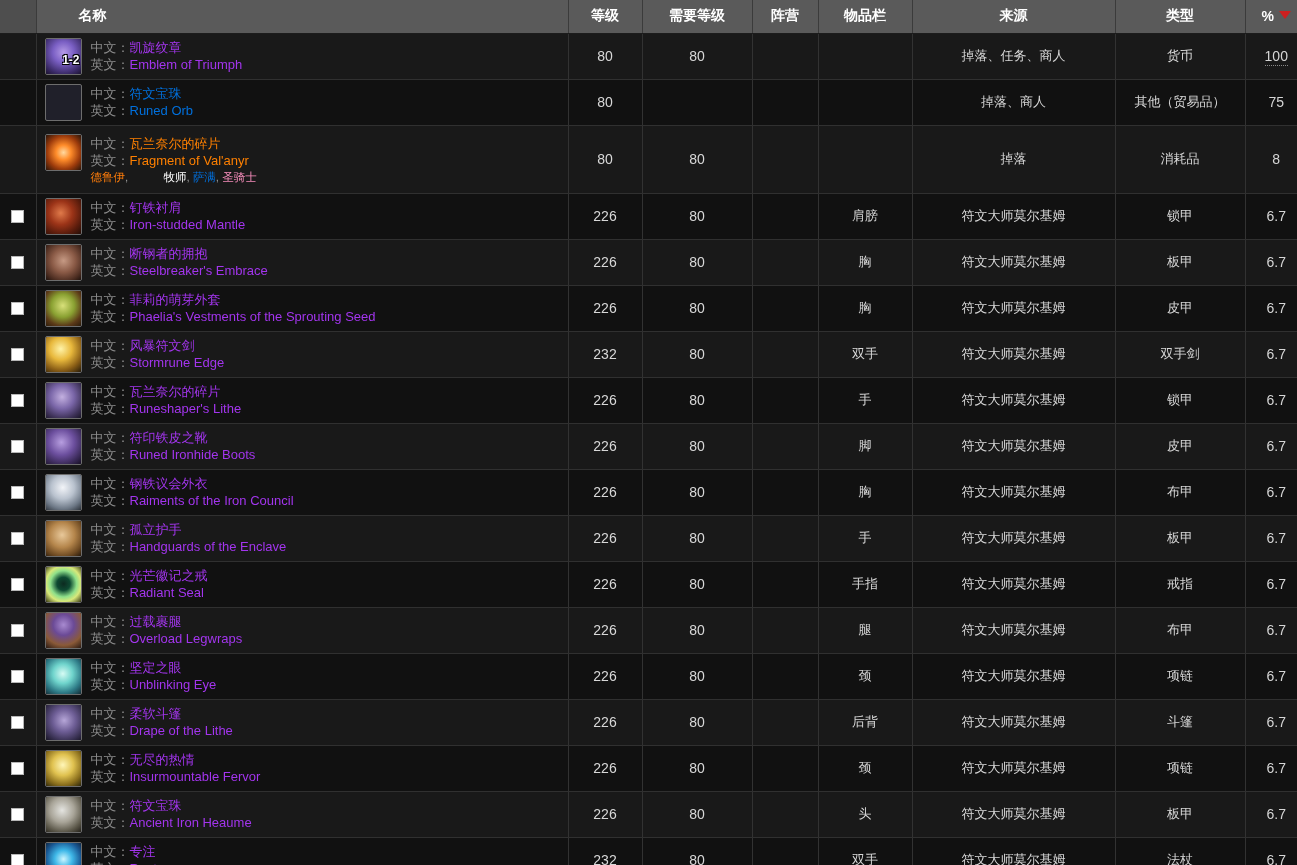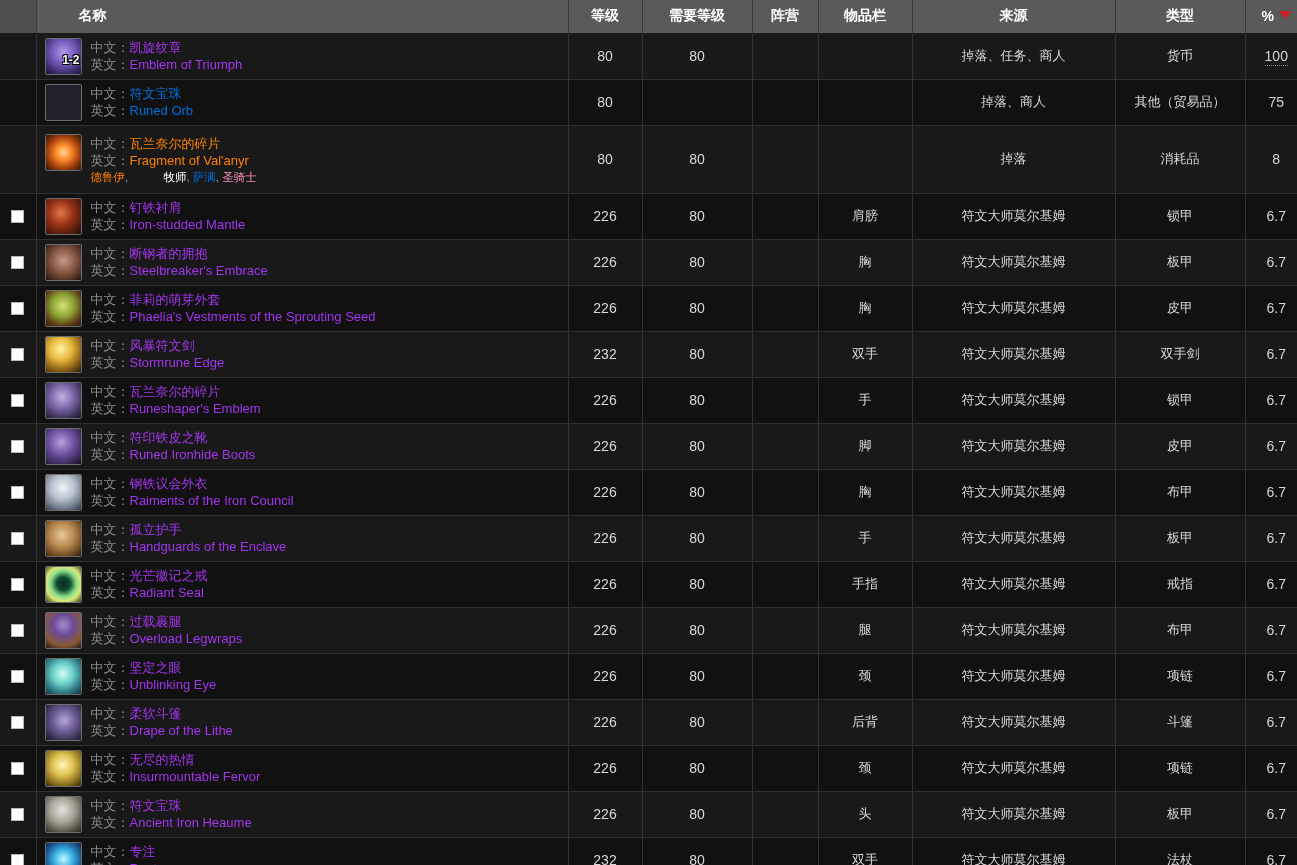--- a/index.html
+++ b/index.html
@@ -307,21 +307,21 @@
         <td class="c-check">
           <span class="chk"></span>
         </td>
         <td class="c-name">
           <div class="namewrap">
             <span class="icon">
               <span class="art" style="background: radial-gradient(circle at 46% 40%, rgb(195, 176, 224) 0%, rgb(122, 102, 168) 42%, rgb(62, 50, 88) 76%, rgb(24, 20, 38) 100%);"></span>
             </span>
             <div class="lines">
               <div class="nline"><span class="lbl">中文：</span><span class="lnk q4">瓦兰奈尔的碎片</span></div>
-              <div class="nline"><span class="lbl">英文：</span><span class="lnk q4">Runeshaper's Emblem</span></div>
+              <div class="nline"><span class="lbl">英文：</span><span class="lnk q4">Runeshaper's Lithe</span></div>
             </div>
           </div>
         </td>
         <td class="c-level">226</td>
         <td class="c-reqlevel">80</td>
         <td class="c-faction"></td>
         <td class="c-slot">手</td>
         <td class="c-source">符文大师莫尔基姆</td>
         <td class="c-type">锁甲</td>
         <td class="c-pct"><span>6.7</span></td>

